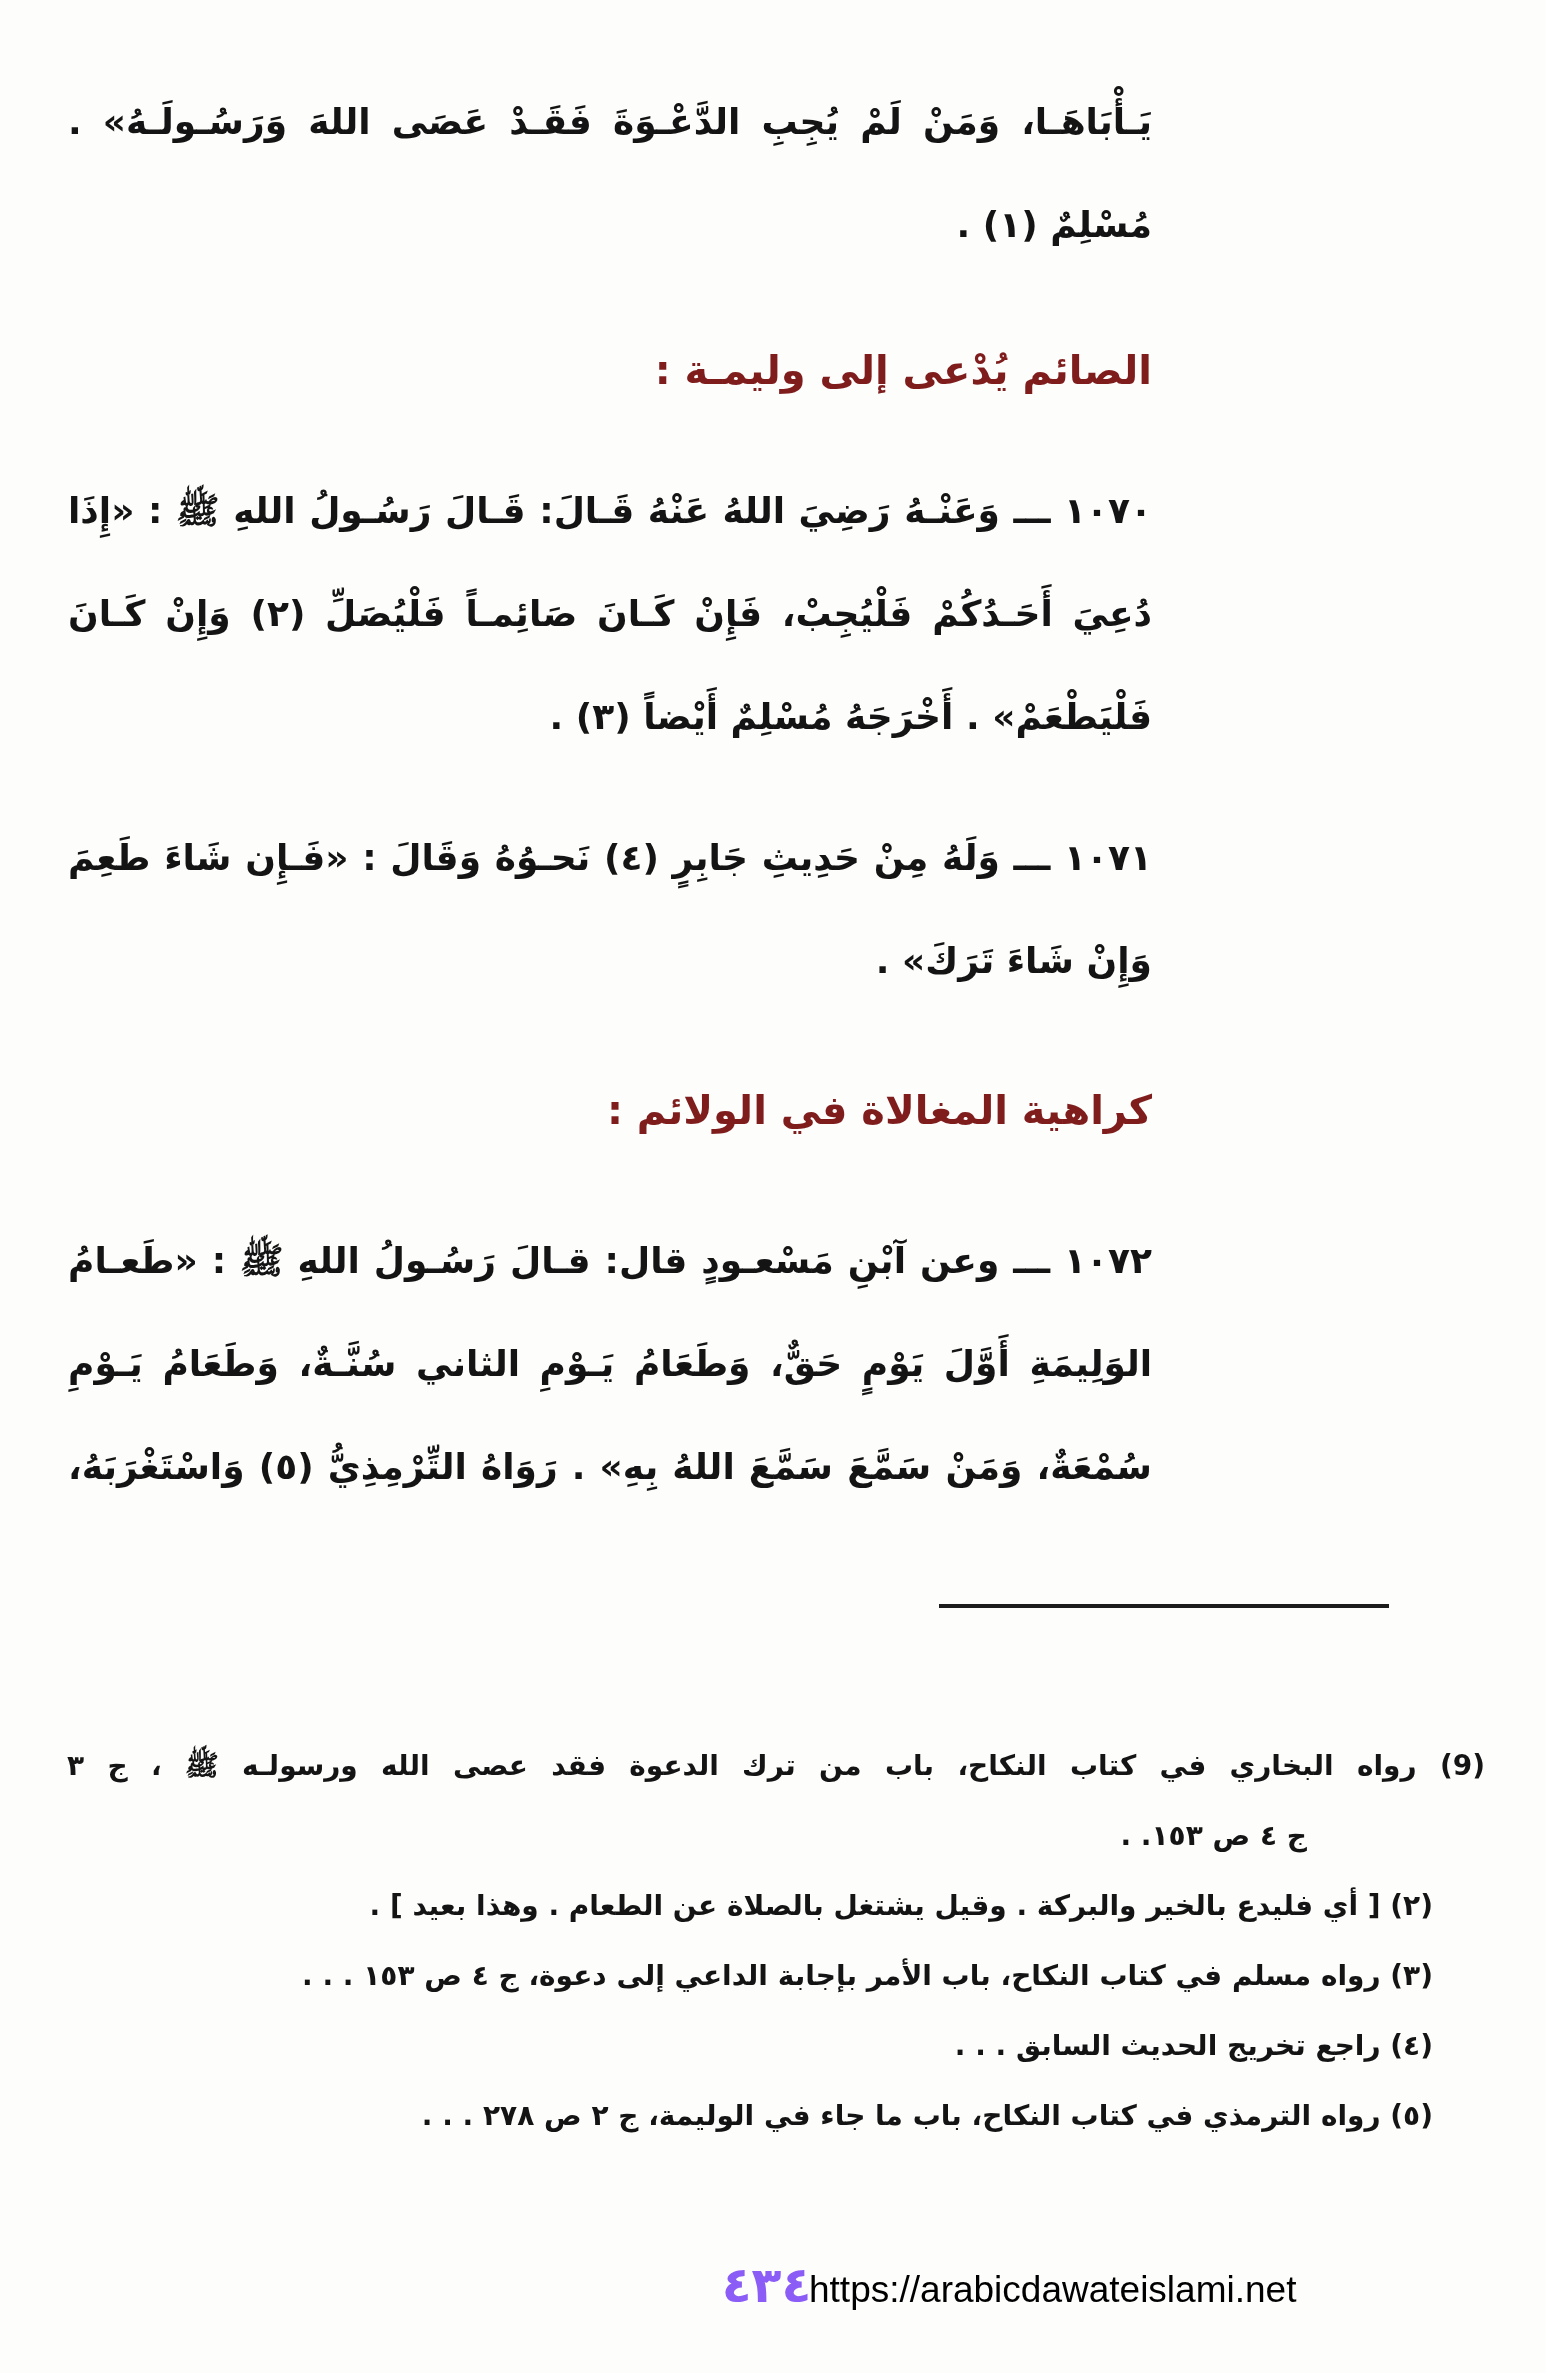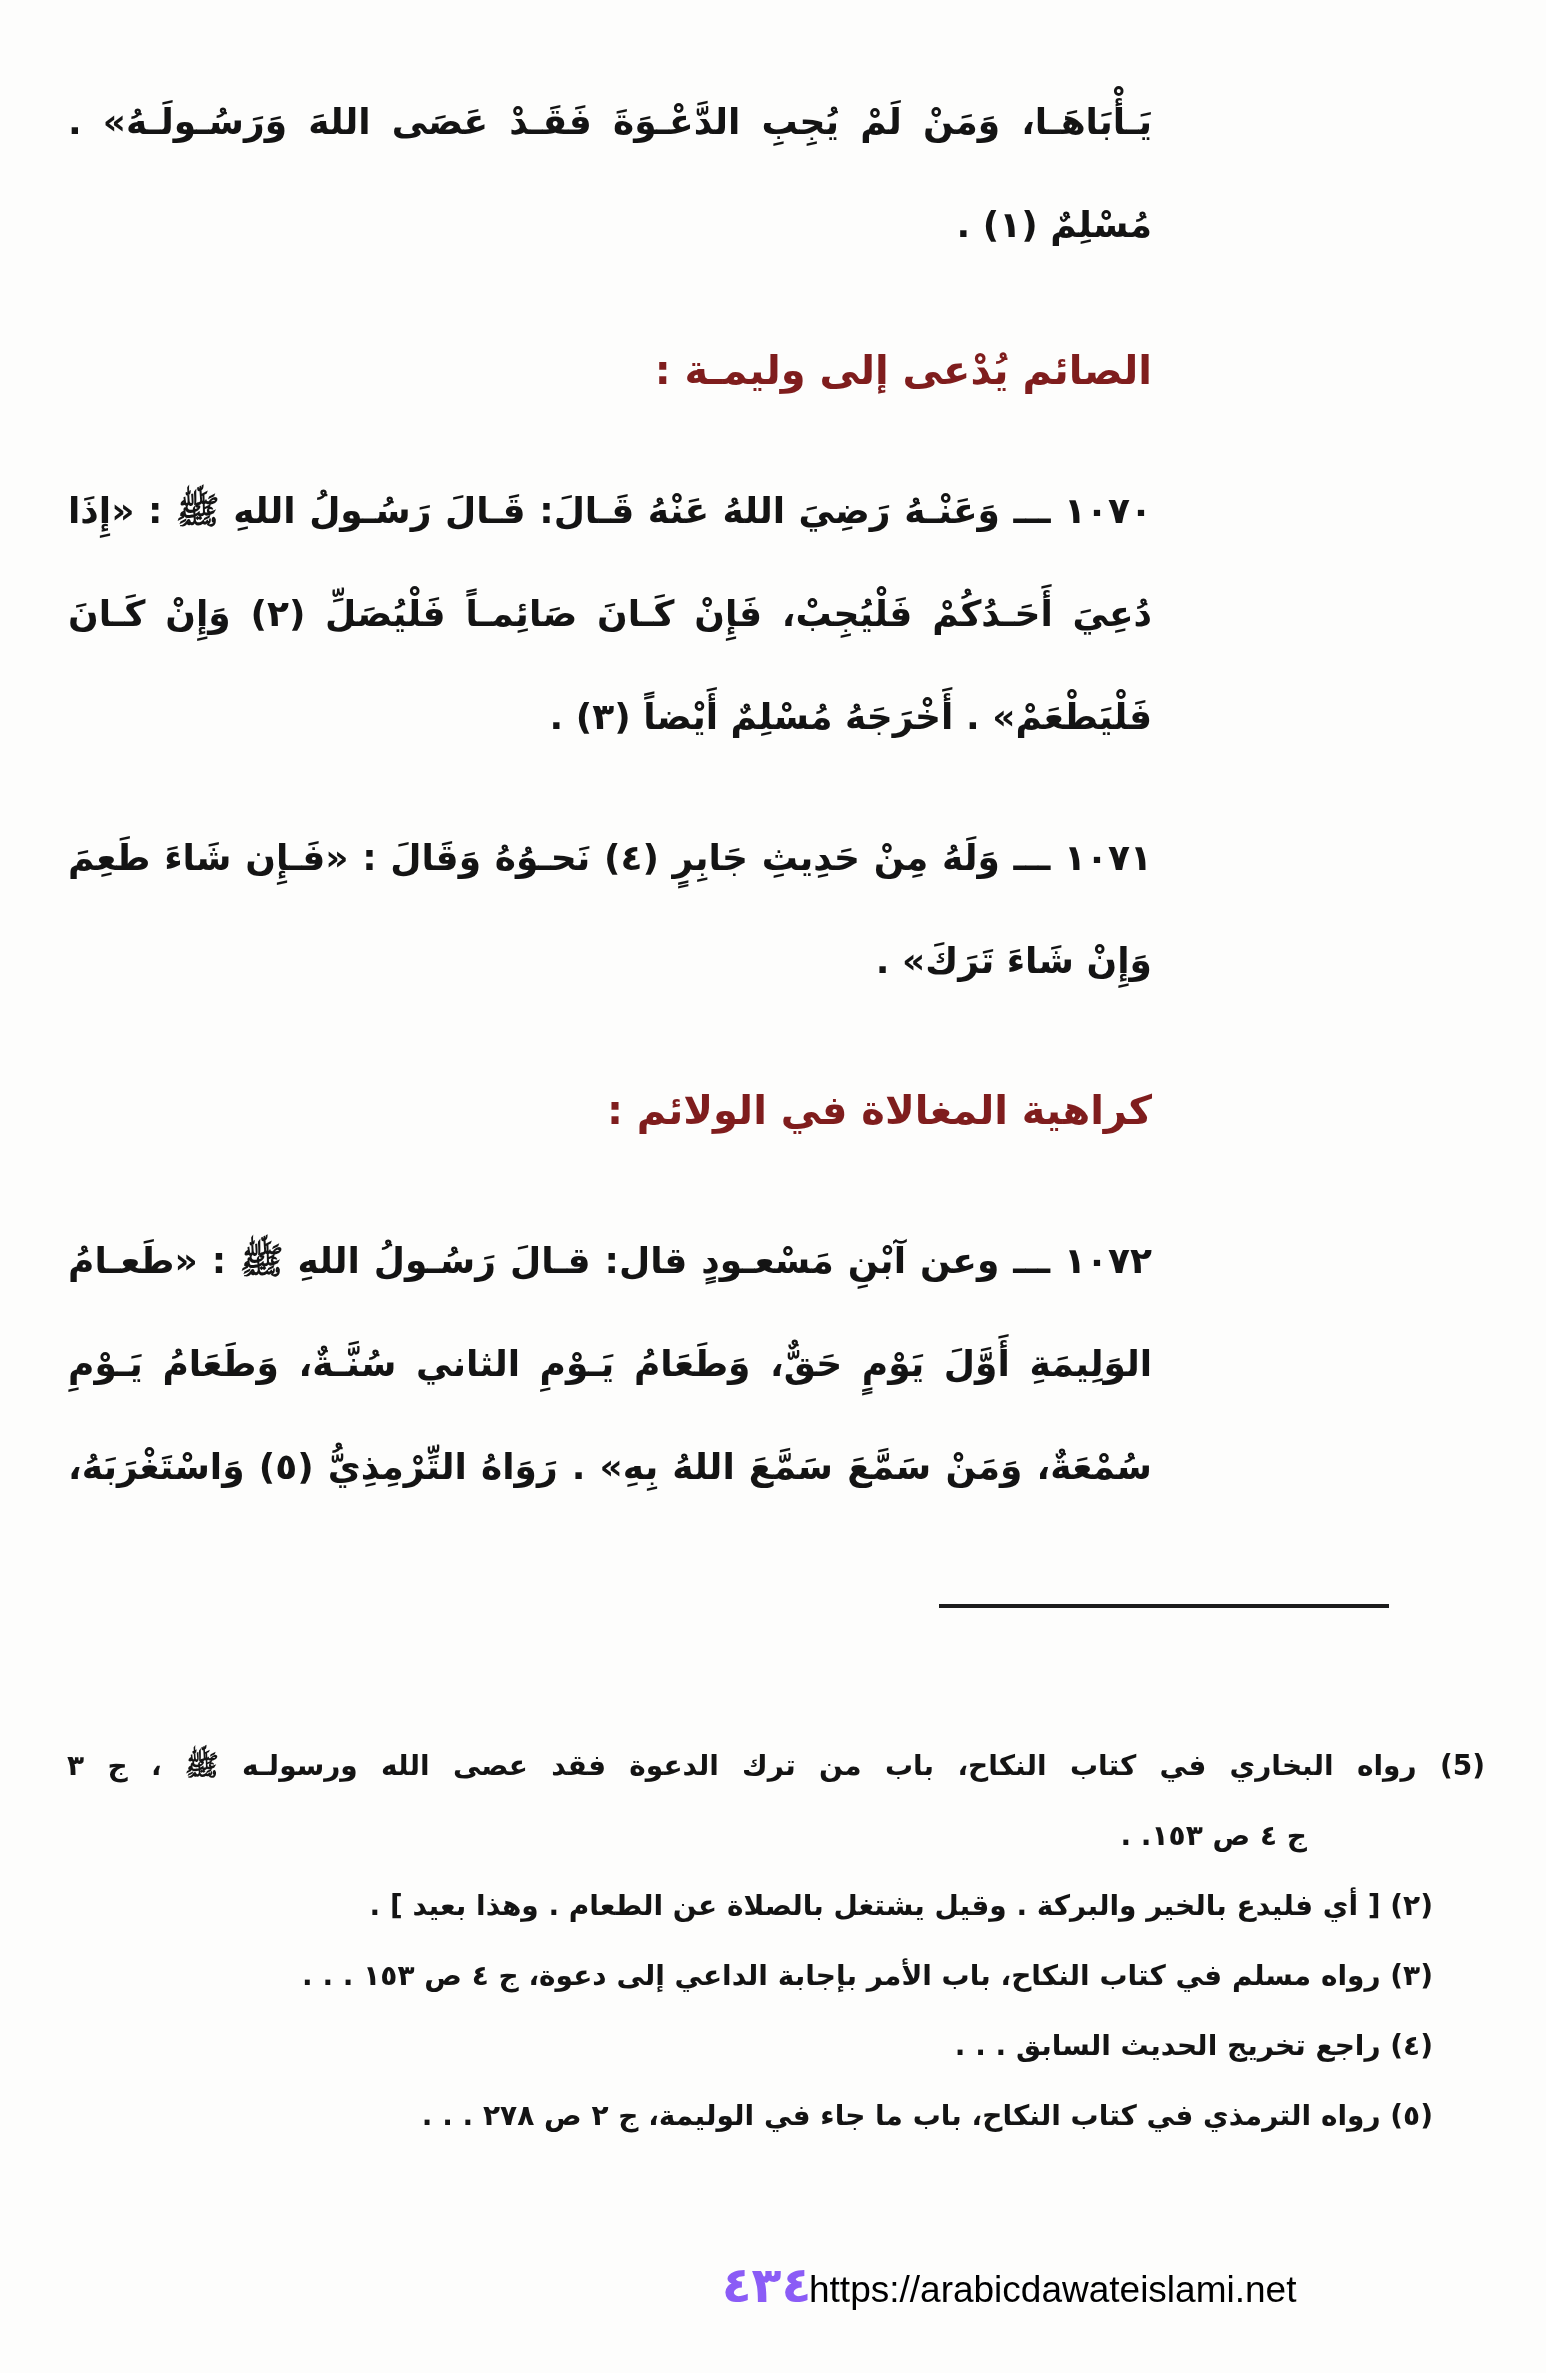--- a/index.html
+++ b/index.html
@@ -141,21 +141,21 @@
       <div class="line full">١٠٧٢ ـــ وعن آبْنِ مَسْعـودٍ قال: قـالَ رَسُـولُ اللهِ ﷺ : «طَعـامُ</div>
       <div class="line full">الوَلِيمَةِ أَوَّلَ يَوْمٍ حَقٌّ، وَطَعَامُ يَـوْمِ الثاني سُنَّـةٌ، وَطَعَامُ يَـوْمِ الثَّالِثِ</div>
       <div class="line full">سُمْعَةٌ، وَمَنْ سَمَّعَ سَمَّعَ اللهُ بِهِ» . رَوَاهُ التِّرْمِذِيُّ (٥) وَاسْتَغْرَبَهُ، وَرَجَالُهُ</div>
     </section>
 
   </div>
 
   <div class="sep"></div>
 
   <div class="footnotes">
-    <div class="fn-line fn-full">(5) رواه البخاري في كتاب النكاح، باب من ترك الدعوة فقد عصى الله ورسولـه ﷺ ، ج ٣</div>
+    <div class="fn-line fn-full">(9) رواه البخاري في كتاب النكاح، باب من ترك الدعوة فقد عصى الله ورسولـه ﷺ ، ج ٣</div>
     <div class="fn-line fn-cont-end">ج ٤ ص ١٥٣. .</div>
     <div class="fn-line fn-item">(٢) [ أي فليدع بالخير والبركة . وقيل يشتغل بالصلاة عن الطعام . وهذا بعيد ] .</div>
     <div class="fn-line fn-item">(٣) رواه مسلم في كتاب النكاح، باب الأمر بإجابة الداعي إلى دعوة، ج ٤ ص ١٥٣ . . .</div>
     <div class="fn-line fn-item">(٤) راجع تخريج الحديث السابق . . .</div>
     <div class="fn-line fn-item">(٥) رواه الترمذي في كتاب النكاح، باب ما جاء في الوليمة، ج ٢ ص ٢٧٨ . . .</div>
   </div>
 
   <div class="page-number">٤٣٤</div>
   <div class="watermark">https://arabicdawateislami.net</div>
 

